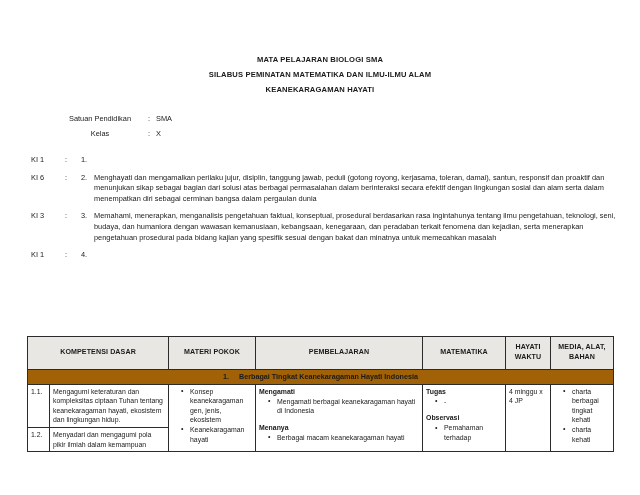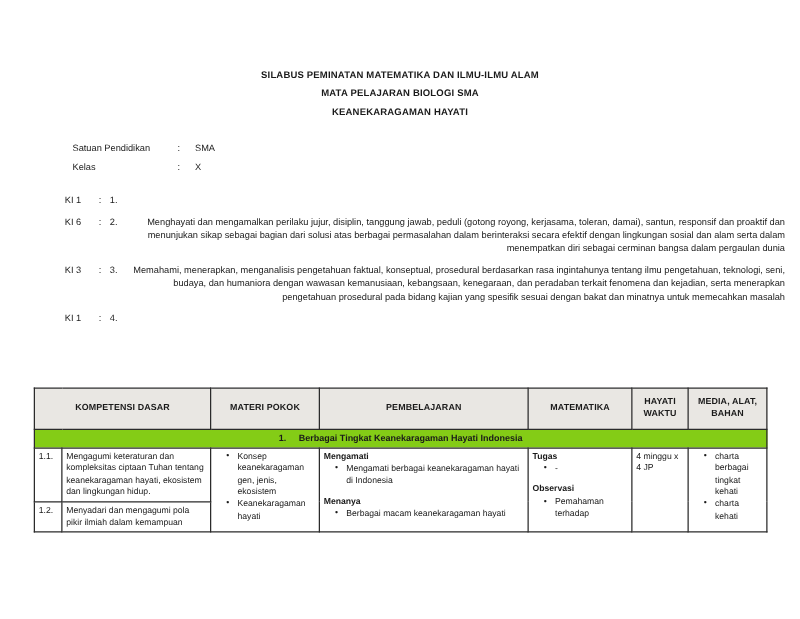--- a/index.html
+++ b/index.html
@@ -30,48 +30,48 @@
 
   
   .meta {
     margin-top: 14px;
     padding-left: 58px;
   }
   .meta-row {
     display: flex;
     line-height: 15px;
     font-size: 7.4px;
+    text-align: center;
   }
   .meta-label { width: 84px; }
   .meta-colon { width: 14px; }
   .meta-value { }
 
   
   .ki-block {
     margin-top: 14px;
     padding-left: 31px;
     padding-right: 12px;
   }
   .ki-row {
     display: flex;
     font-size: 7.4px;
     line-height: 10.6px;
     margin-bottom: 7px;
-    text-align: right;
   }
   .ki-key { width: 34px; flex: none; }
   .ki-colon { width: 16px; flex: none; }
   .ki-num { width: 13px; flex: none; }
   .ki-text { flex: 1; }
 
   
   .tbl-wrap {
     position: absolute;
     left: 27px;
-    top: 310px;
+    top: 336px;
     width: 586px;
   }
   table.silabus {
     border-collapse: collapse;
     width: 100%;
     table-layout: fixed;
   }
   table.silabus th,
   table.silabus td {
     border: 1px solid #2b2b2b;
@@ -84,21 +84,21 @@
     background: #e9e7e3;
     text-align: center;
     vertical-align: middle;
     font-weight: bold;
     font-size: 7.1px;
     letter-spacing: 0.1px;
     height: 28px;
     padding: 2px;
   }
   tr.section-row td {
-    background: #84cc16;
+    background: #a16207;
     font-weight: bold;
     text-align: center;
     font-size: 7.2px;
     padding: 2px 0;
   }
   .sec-num { margin-right: 10px; }
 
   td.kd-num {
     text-align: left;
     padding-left: 3px;
@@ -127,22 +127,22 @@
     line-height: 10px;
   }
   .spacer { height: 7px; }
 
   
 </style>
 </head>
 <body>
 
 <div class="titles">
+  <div class="title-line">MATA PELAJARAN BIOLOGI SMA</div>
   <div class="title-line">SILABUS PEMINATAN MATEMATIKA DAN ILMU-ILMU ALAM</div>
-  <div class="title-line">MATA PELAJARAN BIOLOGI SMA</div>
   <div class="title-line">KEANEKARAGAMAN HAYATI</div>
 </div>
 
 <div class="meta">
   <div class="meta-row">
     <span class="meta-label">Satuan Pendidikan</span>
     <span class="meta-colon">:</span>
     <span class="meta-value">SMA</span>
   </div>
   <div class="meta-row">

